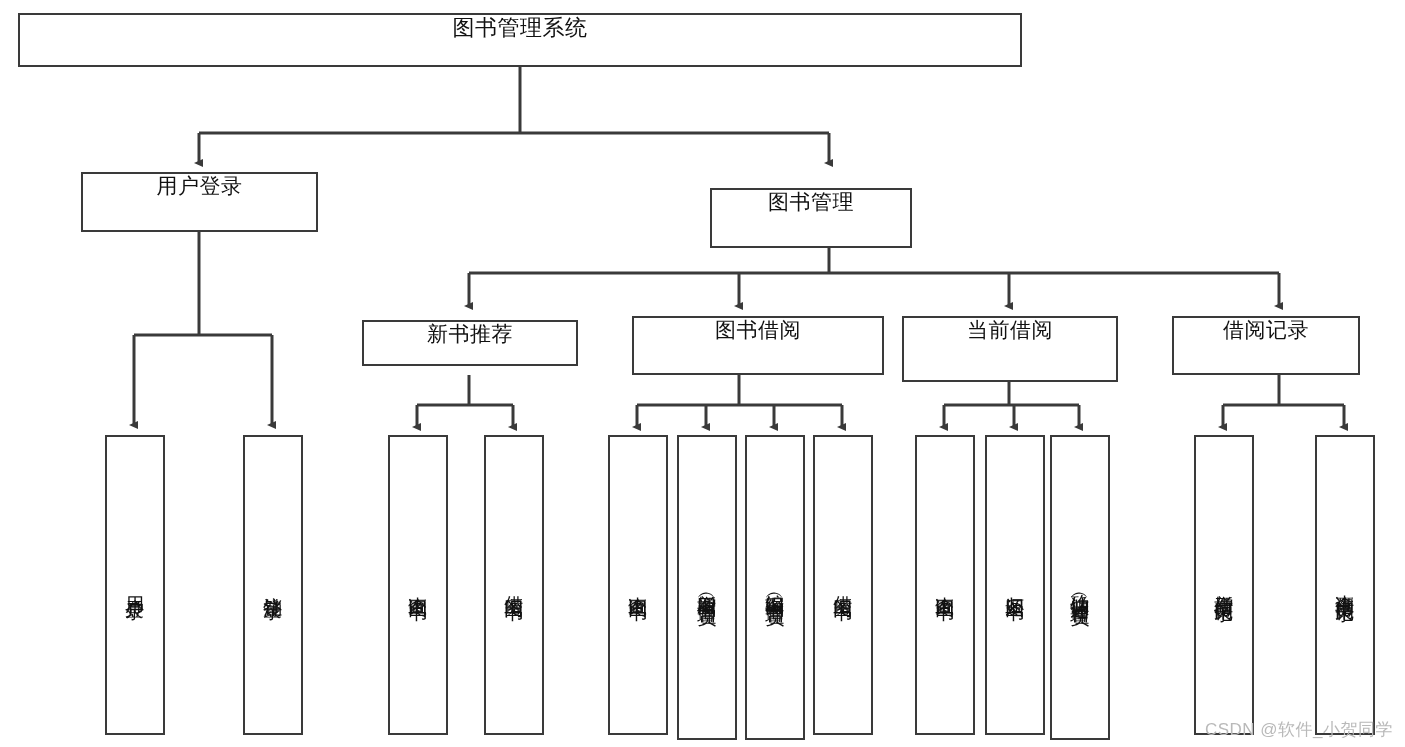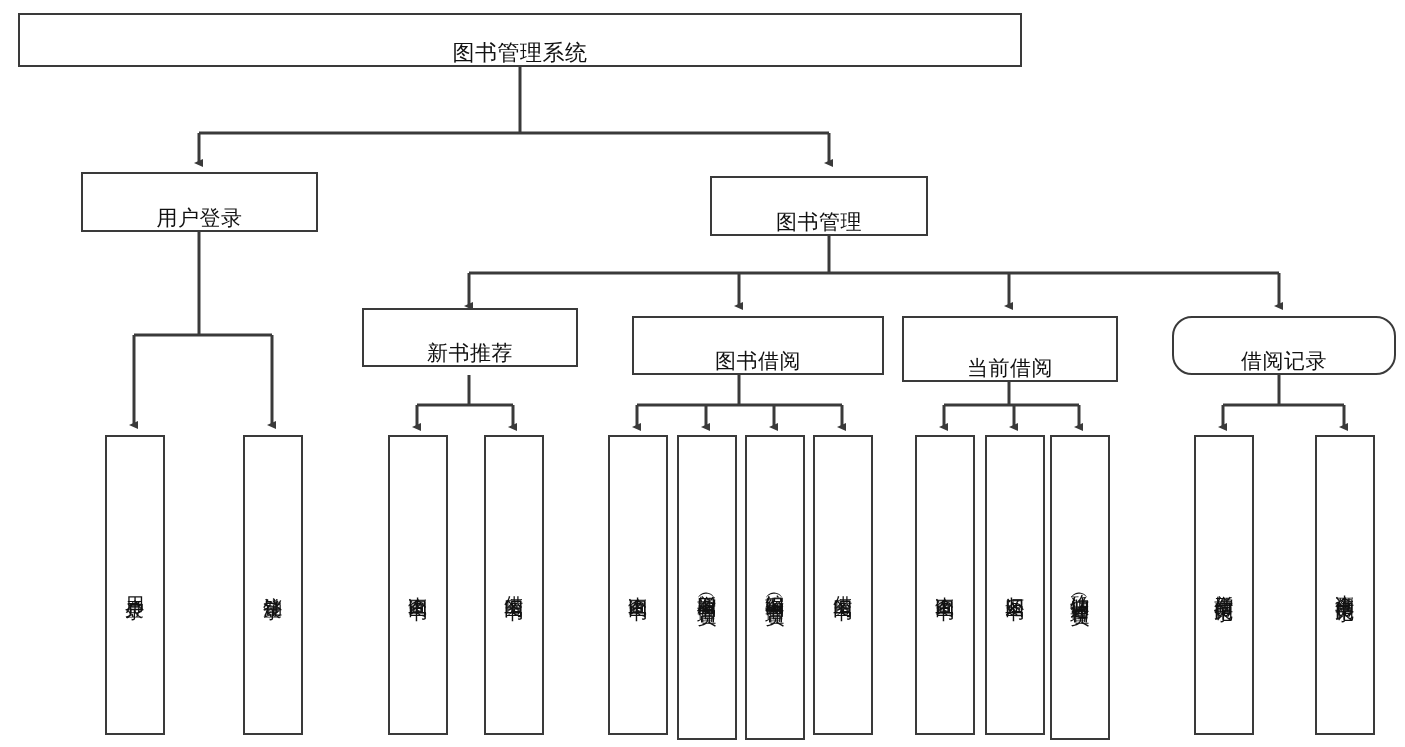--- a/index.html
+++ b/index.html
@@ -26,21 +26,21 @@
     width: 1405px;
     height: 747px;
     pointer-events: none;
   }
   .node {
     position: absolute;
     box-sizing: border-box;
     background: #ffffff;
     border: 2px solid #3a3a3a;
     display: flex;
-    align-items: flex-end;
+    align-items: flex-start;
     justify-content: center;
     text-align: center;
     z-index: 2;
   }
   .node-label {
     display: block;
     color: #111111;
     letter-spacing: 0.5px;
   }
   
@@ -131,34 +131,34 @@
     </g>
   </svg>
 
   <div class="node horiz root" style="left:18px; top:13px; width:1004px; height:54px;">
     <span class="node-label">图书管理系统</span>
   </div>
 
   <div class="node horiz" style="left:81px; top:172px; width:237px; height:60px;">
     <span class="node-label">用户登录</span>
   </div>
-  <div class="node horiz" style="left:710px; top:176px; width:218px; height:60px;">
+  <div class="node horiz" style="left:710px; top:188px; width:202px; height:60px;">
     <span class="node-label">图书管理</span>
   </div>
 
-  <div class="node horiz" style="left:362px; top:308px; width:216px; height:59px;">
+  <div class="node horiz" style="left:362px; top:320px; width:216px; height:46px;">
     <span class="node-label">新书推荐</span>
   </div>
   <div class="node horiz" style="left:632px; top:316px; width:252px; height:59px;">
     <span class="node-label">图书借阅</span>
   </div>
   <div class="node horiz" style="left:902px; top:316px; width:216px; height:66px;">
     <span class="node-label">当前借阅</span>
   </div>
-  <div class="node horiz" style="left:1172px; top:316px; width:224px; height:59px;border-radius:20px;">
+  <div class="node horiz" style="left:1172px; top:316px; width:188px; height:59px;">
     <span class="node-label">借阅记录</span>
   </div>
 
   <div class="node vert" style="left:105px; top:435px; width:60px; height:300px;">
     <span class="node-label">用户登录</span>
   </div>
   <div class="node vert" style="left:243px; top:435px; width:60px; height:300px;">
     <span class="node-label">注销登录</span>
   </div>
 
@@ -192,14 +192,15 @@
     <span class="node-label">确认归还（管理员）</span>
   </div>
 
   <div class="node vert" style="left:1194px; top:435px; width:60px; height:300px;">
     <span class="node-label">新增借阅记录</span>
   </div>
   <div class="node vert" style="left:1315px; top:435px; width:60px; height:300px;">
     <span class="node-label">查询借阅记录</span>
   </div>
 
+  <div id="watermark">CSDN @软件_小贺同学</div>
 
 </div>
 
 </body></html>

